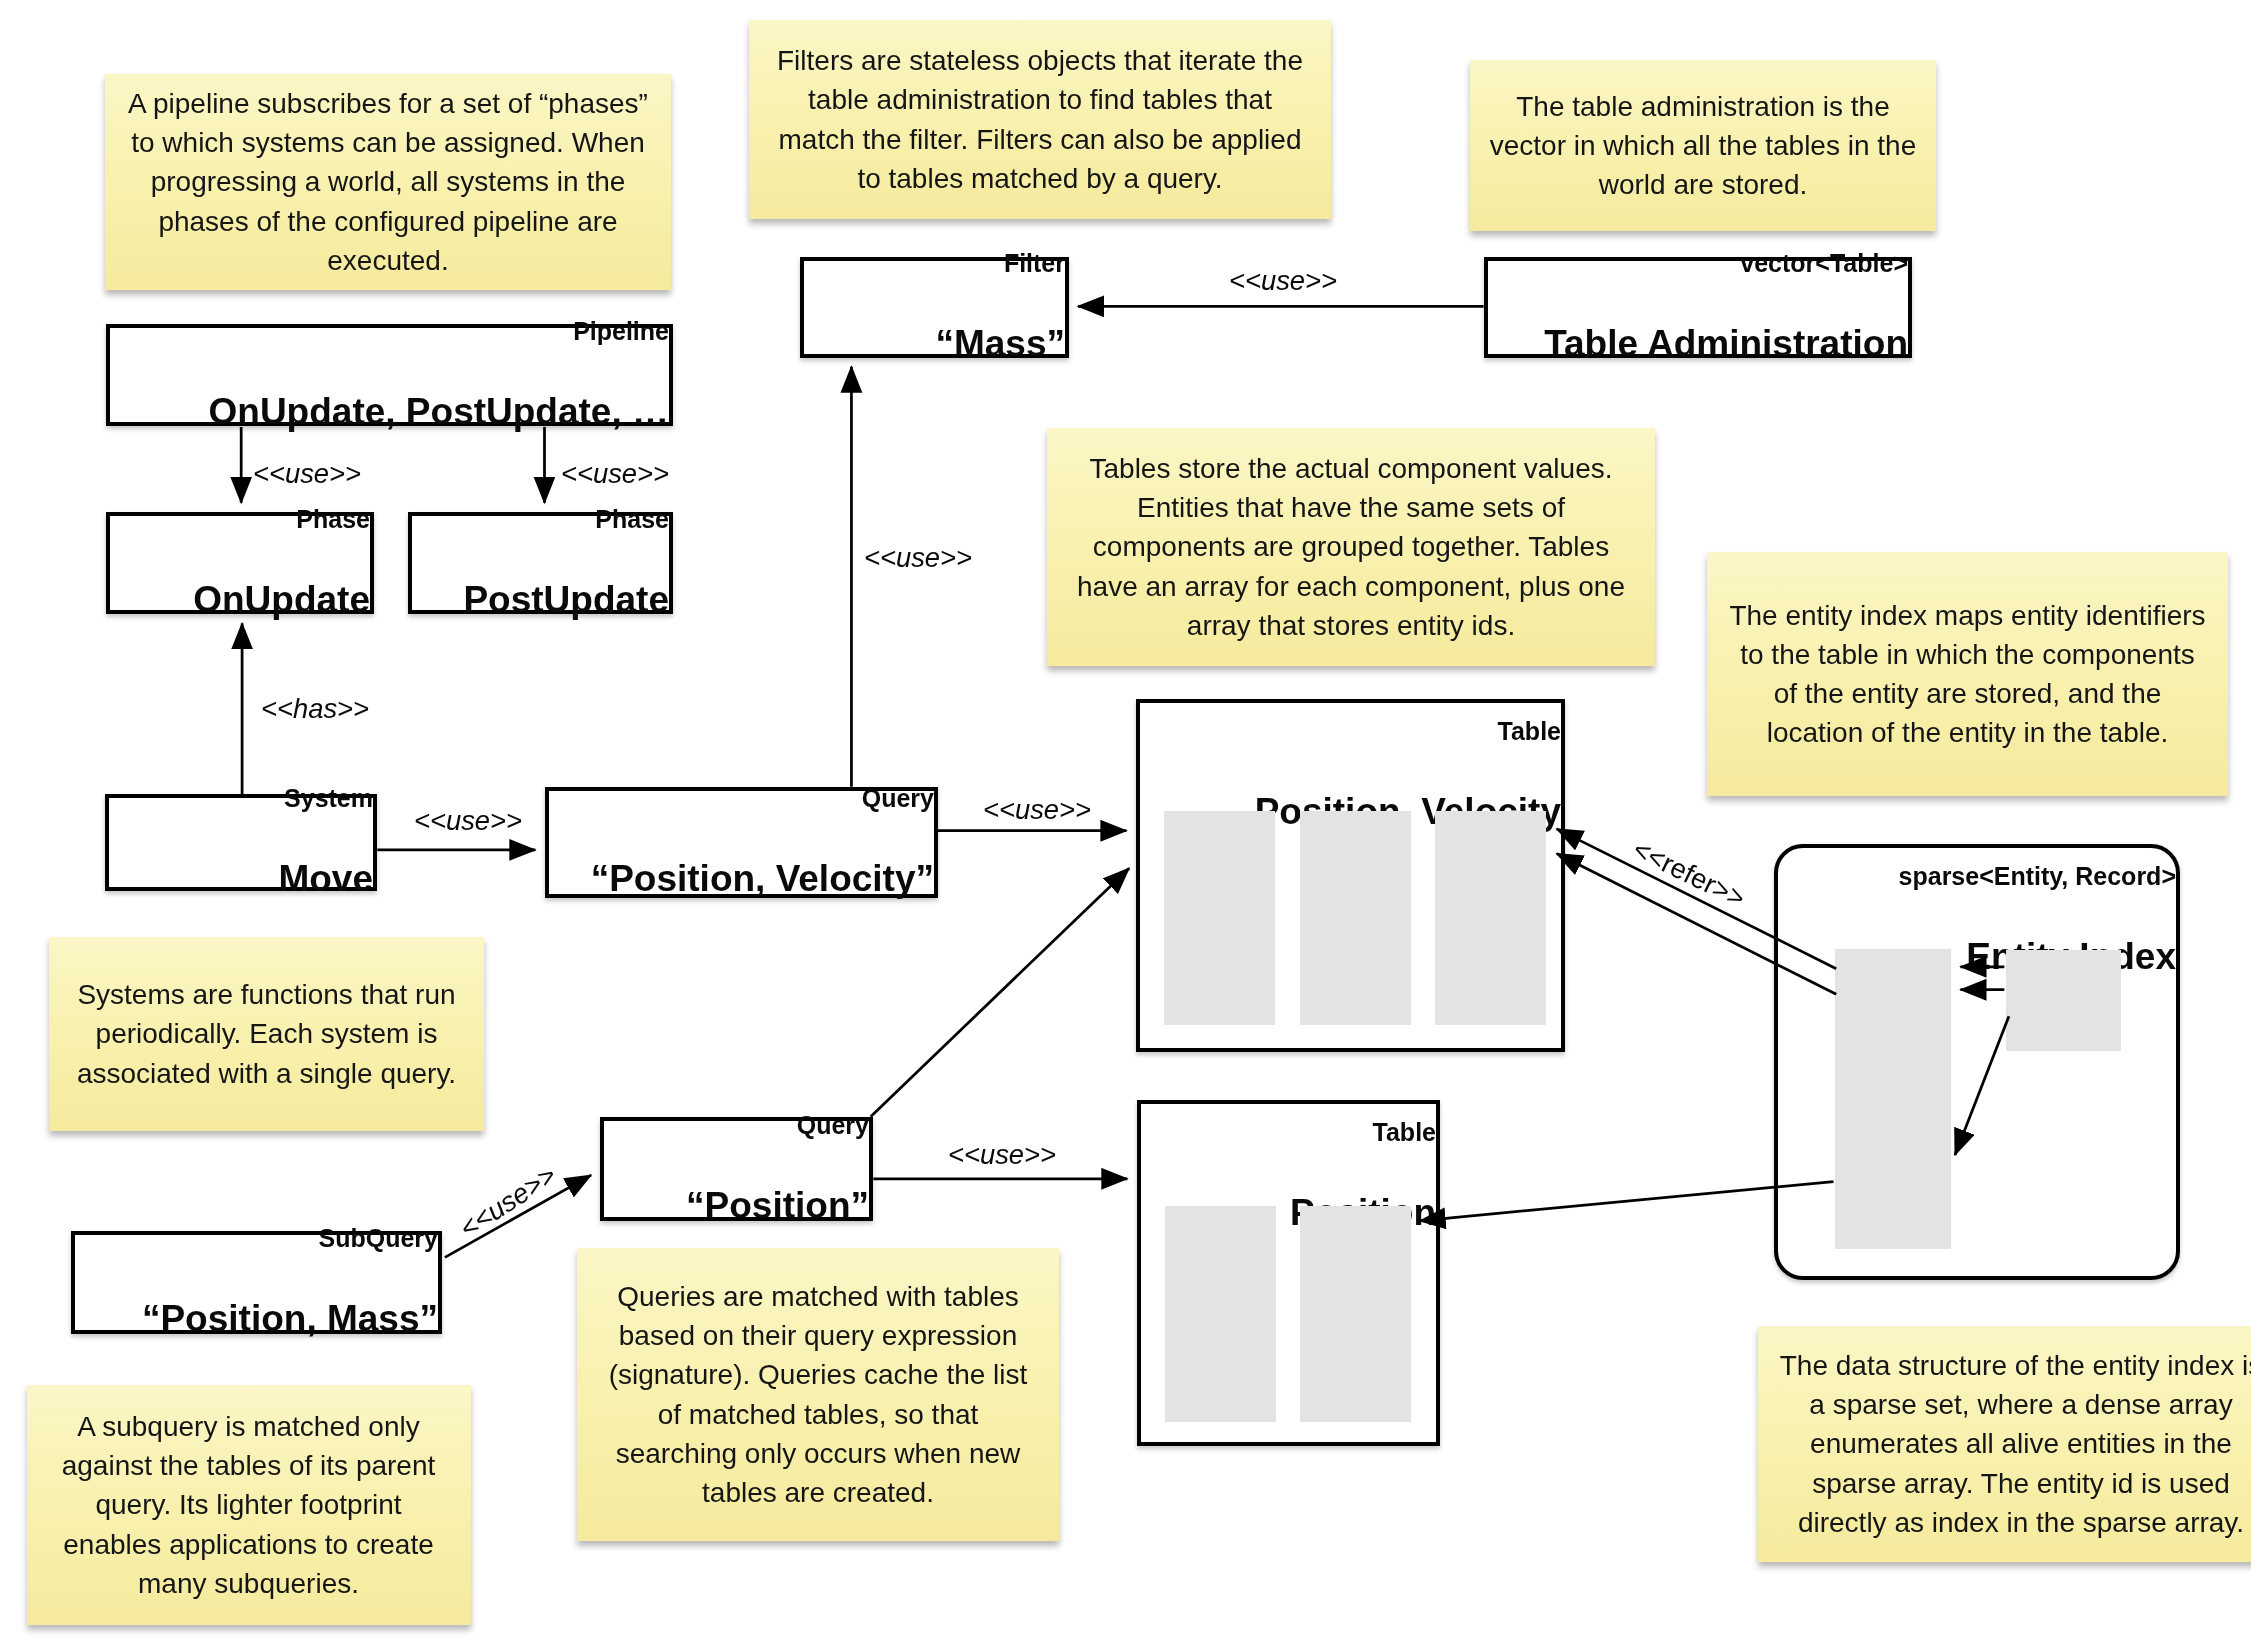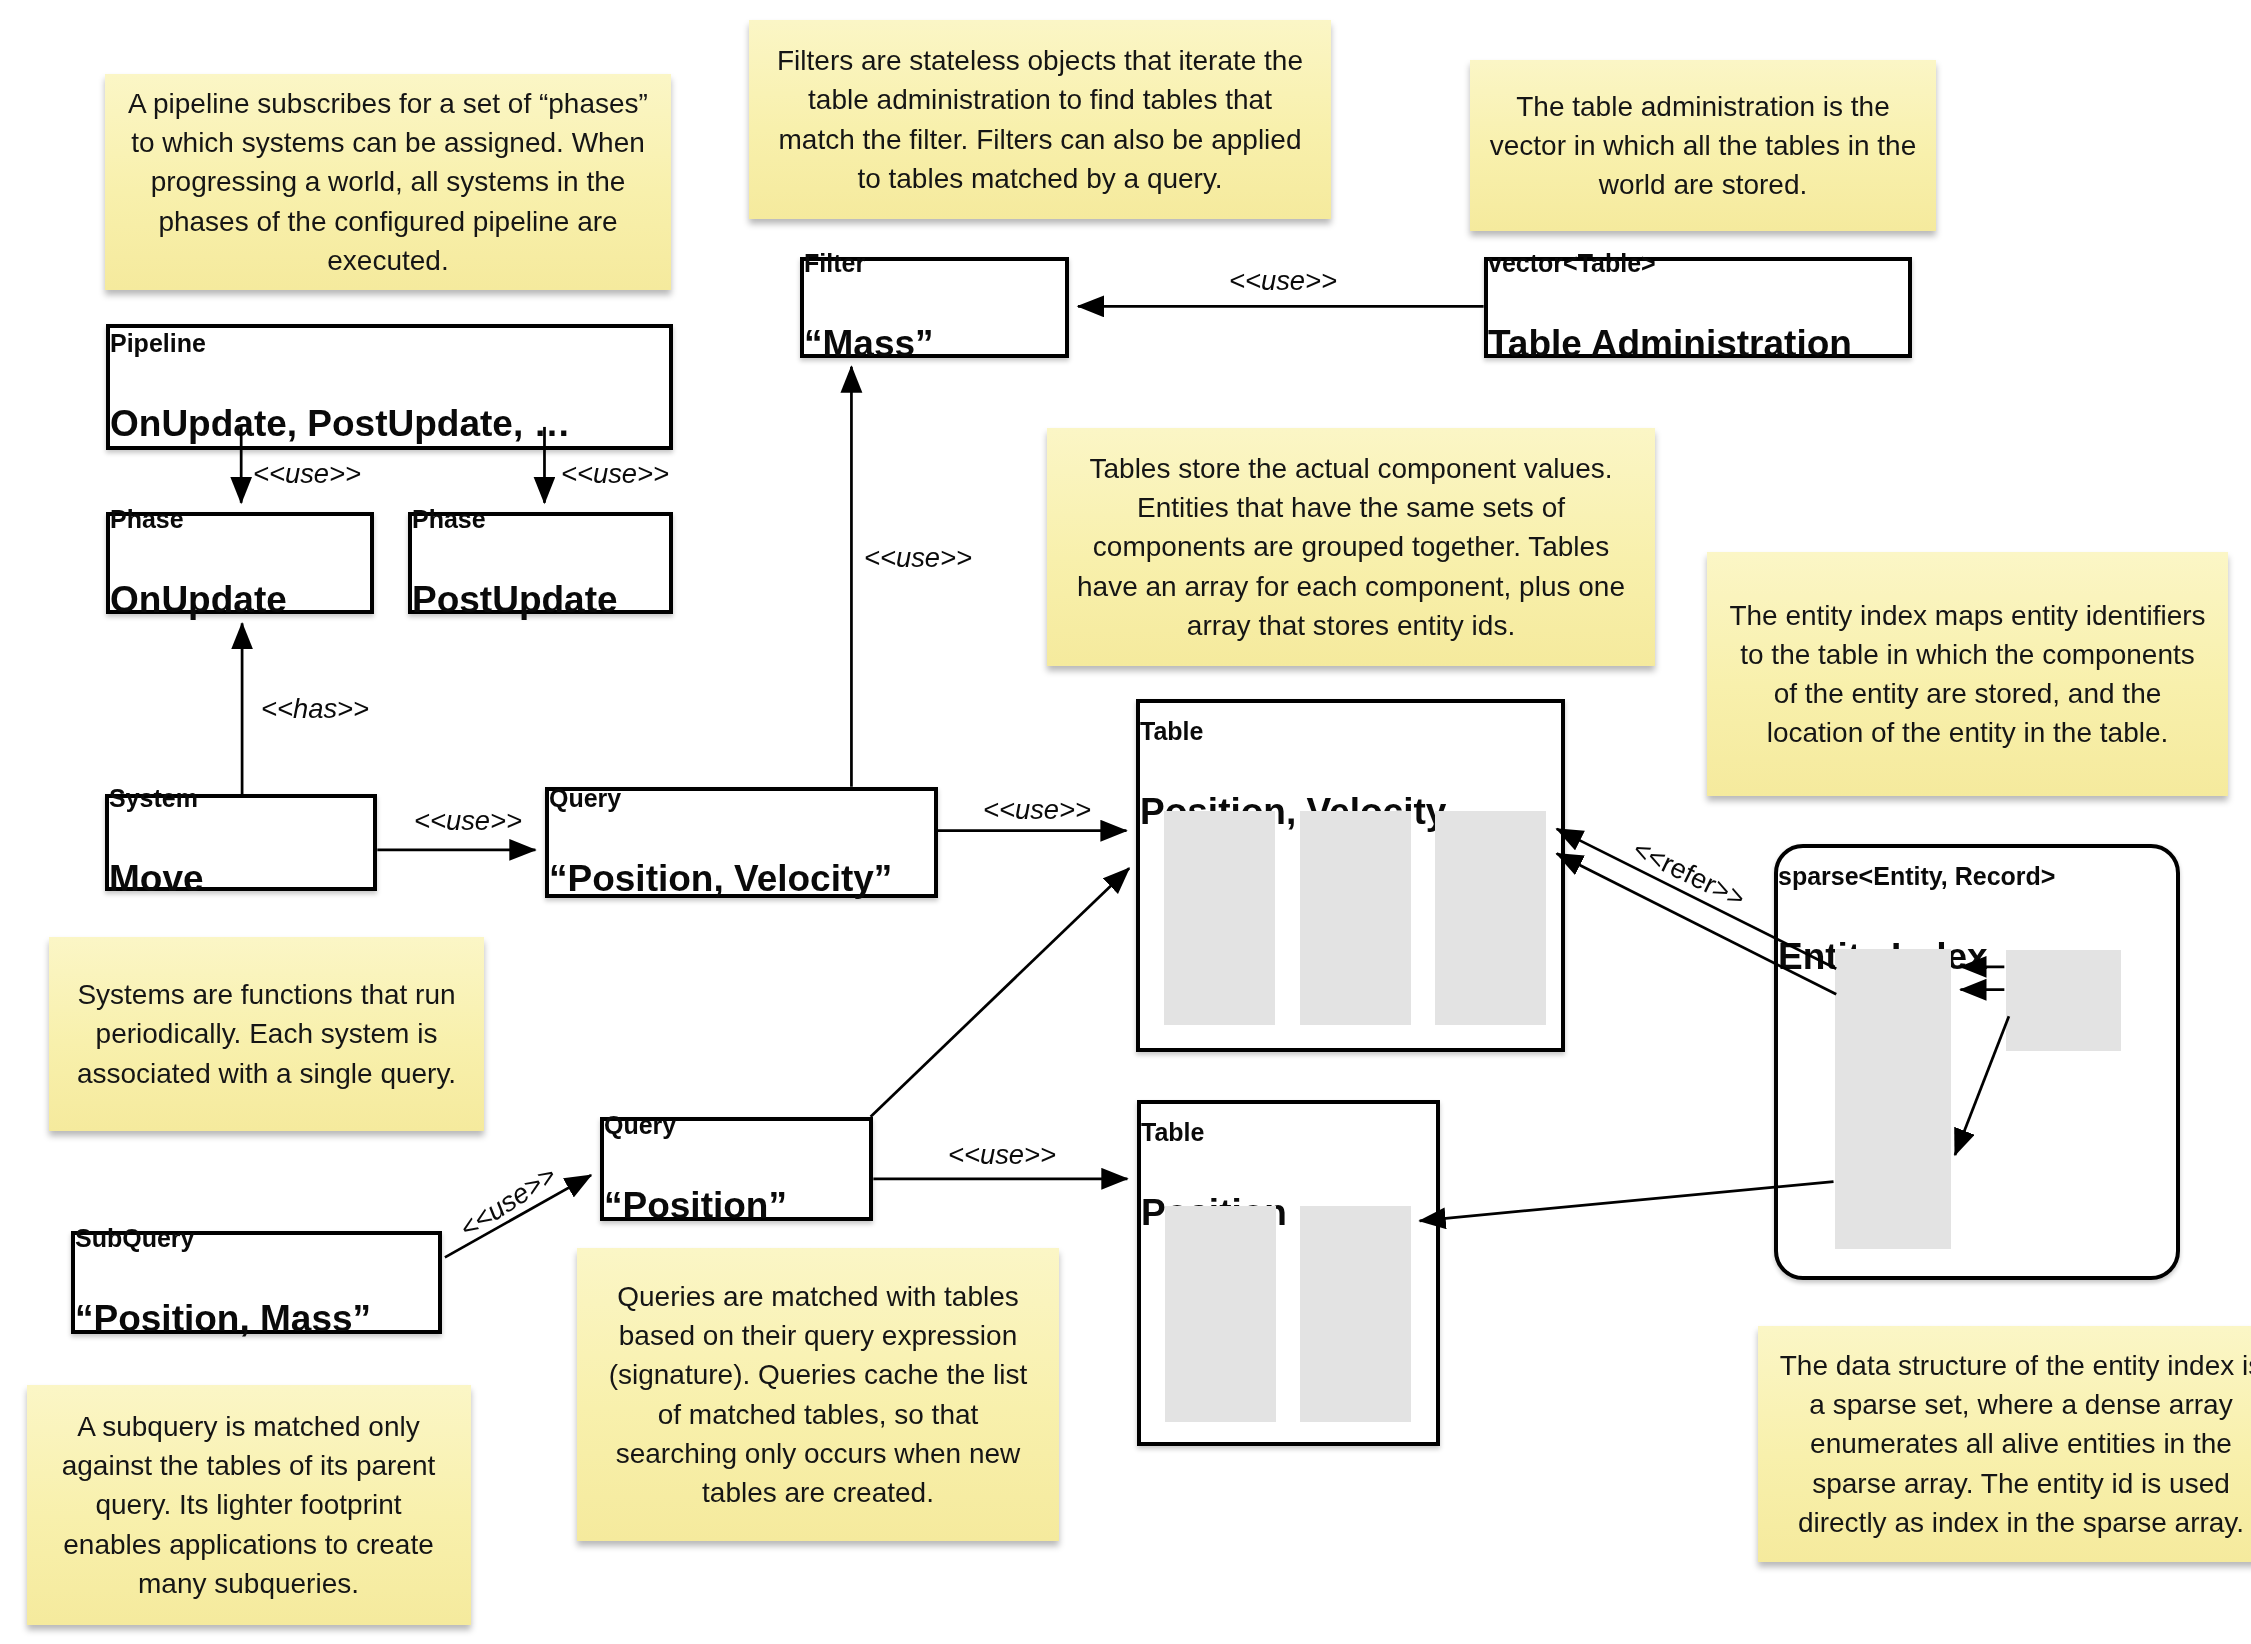--- a/index.html
+++ b/index.html
@@ -2,21 +2,21 @@
 <html style="font-size:14.6px"><head>
 <meta charset="utf-8">
 <style>
   html,body{margin:0;padding:0;background:#ffffff;}
   #canvas{position:relative;width:2251px;height:1645px;background:#ffffff;overflow:hidden;
           font-family:"Liberation Sans",sans-serif;color:#0a0a0a;}
   .note{position:absolute;background:linear-gradient(180deg,#fbf6c6 0%,#f8f0ac 55%,#f5ea9d 100%);
         box-shadow:0 4.6px 6.4px rgba(0,0,0,0.28);display:flex;align-items:center;justify-content:center;
         text-align:center;font-size:28px;line-height:1.4;padding:5.5px 18.3px;box-sizing:border-box;color:#151515;}
   .box{position:absolute;background:#ffffff;border:4.6px solid #000;box-sizing:border-box;
-       display:flex;flex-direction:column;align-items:flex-start;justify-content:center;text-align:center;
+       display:flex;flex-direction:column;align-items:flex-end;justify-content:center;text-align:center;
        box-shadow:0 2.7px 4.6px rgba(0,0,0,0.22);}
   .box .stereo{font-size:25px;font-weight:bold;line-height:1.2;}
   .box .name{font-size:37px;font-weight:bold;line-height:1.2;white-space:nowrap;margin-top:44px;}
   .box.storage{justify-content:flex-start;padding-top:12.8px;}
   .gray{position:absolute;background:#e3e3e3;}
   .edge-label{position:absolute;font-size:27.4px;font-style:italic;white-space:nowrap;
               transform:translate(-50%,-50%);z-index:4;}
   .edge-label.upright{font-style:normal;}
   .edge-label.rot-use{transform:translate(-50%,-50%) rotate(-33deg);}
   .edge-label.rot-refer{transform:translate(-50%,-50%) rotate(26deg);}
@@ -30,21 +30,21 @@
   <div class="note" style="left:105px;top:74px;width:566px;height:216px;">A pipeline subscribes for a set of “phases” to which systems can be assigned. When progressing a world, all systems in the phases of the configured pipeline are executed.</div>
   <div class="note" style="left:749px;top:20px;width:582px;height:199px;">Filters are stateless objects that iterate the table administration to find tables that match the filter. Filters can also be applied to tables matched by a query.</div>
   <div class="note" style="left:1470px;top:60px;width:466px;height:171px;">The table administration is the vector in which all the tables in the world are stored.</div>
   <div class="note" style="left:1047px;top:428px;width:608px;height:238px;">Tables store the actual component values. Entities that have the same sets of components are grouped together. Tables have an array for each component, plus one array that stores entity ids.</div>
   <div class="note" style="left:1707px;top:552px;width:521px;height:244px;">The entity index maps entity identifiers to the table in which the components of the entity are stored, and the location of the entity in the table.</div>
   <div class="note" style="left:21px;top:937px;width:435px;height:194px;margin-left:28px;">Systems are functions that run periodically. Each system is associated with a single query.</div>
   <div class="note" style="left:577px;top:1248px;width:482px;height:293px;">Queries are matched with tables based on their query expression (signature). Queries cache the list of matched tables, so that searching only occurs when new tables are created.</div>
   <div class="note" style="left:26.5px;top:1385px;width:444px;height:240px;">A subquery is matched only against the tables of its parent query. Its lighter footprint enables applications to create many subqueries.</div>
   <div class="note" style="left:1758px;top:1326px;width:526px;height:236px;">The data structure of the entity index is a sparse set, where a dense array enumerates all alive entities in the sparse array. The entity id is used directly as index in the sparse array.</div>
 
-  <div class="box" style="left:106px;top:324px;width:567px;height:126px;">
+  <div class="box" style="left:106px;top:324px;width:567px;height:102px;">
     <div class="stereo">Pipeline</div>
     <div class="name">OnUpdate, PostUpdate, …</div>
   </div>
   <div class="box" style="left:106px;top:512px;width:268px;height:102px;">
     <div class="stereo">Phase</div>
     <div class="name">OnUpdate</div>
   </div>
   <div class="box" style="left:408px;top:512px;width:265px;height:102px;">
     <div class="stereo">Phase</div>
     <div class="name">PostUpdate</div>

